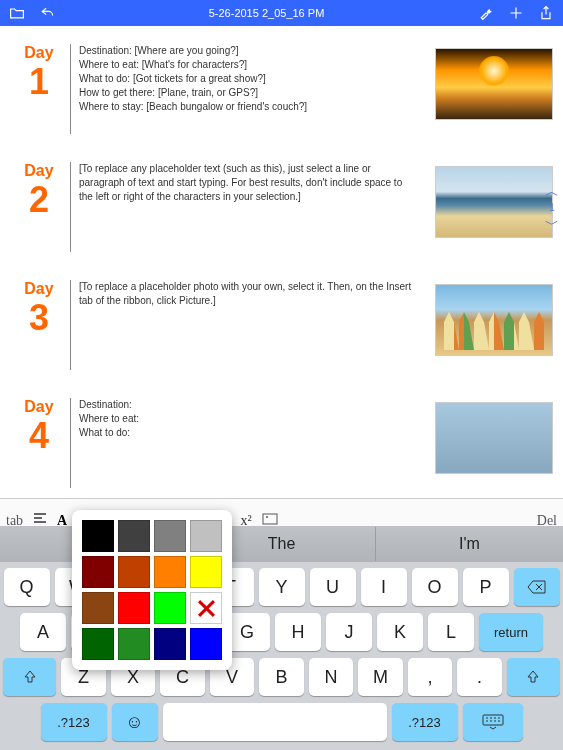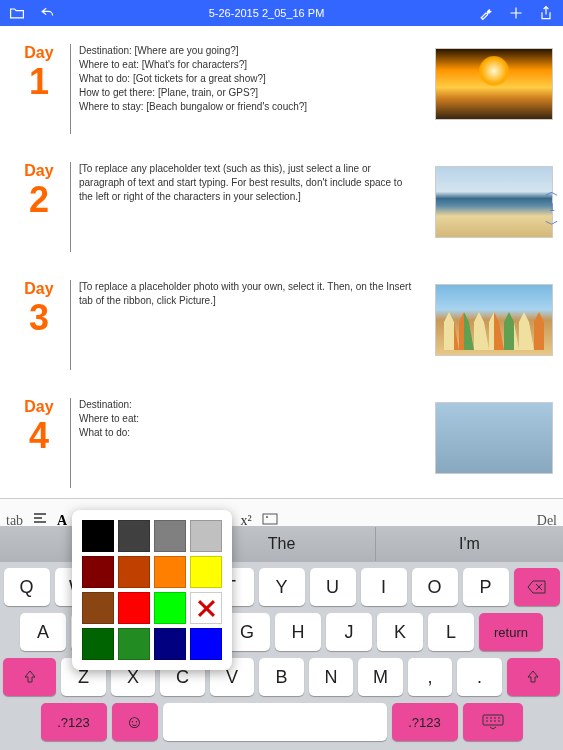--- a/index.html
+++ b/index.html
@@ -45,21 +45,21 @@
 .fb-color-a.red { color: #000; border-bottom: 2px solid #cc0000; padding-bottom:0; line-height:1;}
 .fb-mini { font-size: 10px; color:#555;}
 
 .suggest-bar { height: 36px; background: linear-gradient(#bfc2c7,#b0b3b8); display: flex; align-items: center; }
 .suggest-bar .sg { flex: 1; text-align: center; color: #222; font-size: 16px; border-right: 1px solid #9a9da2; padding: 8px 0; cursor:pointer;}
 .suggest-bar .sg:last-child { border-right: none; }
 
 .keyboard { background: #cfd2d7; height: 188px; padding: 6px 3px; display: flex; flex-direction: column; gap: 7px; position: relative; }
 .krow { display: flex; gap: 5px; justify-content: center; }
 .key { background: #fff; border-radius: 5px; box-shadow: 0 1px 1px rgba(0,0,0,0.3); height: 38px; display: flex; align-items: center; justify-content: center; font-size: 18px; color: #222; cursor: pointer; }
-.key.dark { background: #ec4899; }
+.key.dark { background: #7dd3fc; }
 .krow1 .key { width: 46px; }
 .krow2 .key { width: 46px; }
 .krow2 .key.wide { width: 64px; font-size: 13px; }
 .krow3 .key { width: 46px; }
 .krow3 .key.shift { width: 55px; }
 .krow4 .key { }
 .krow4 .key.nums { width: 66px; font-size: 13px; }
 .krow4 .key.globe { width: 46px; }
 .krow4 .key.space { width: 224px; }
 .krow4 .key.kb { width: 60px; }

